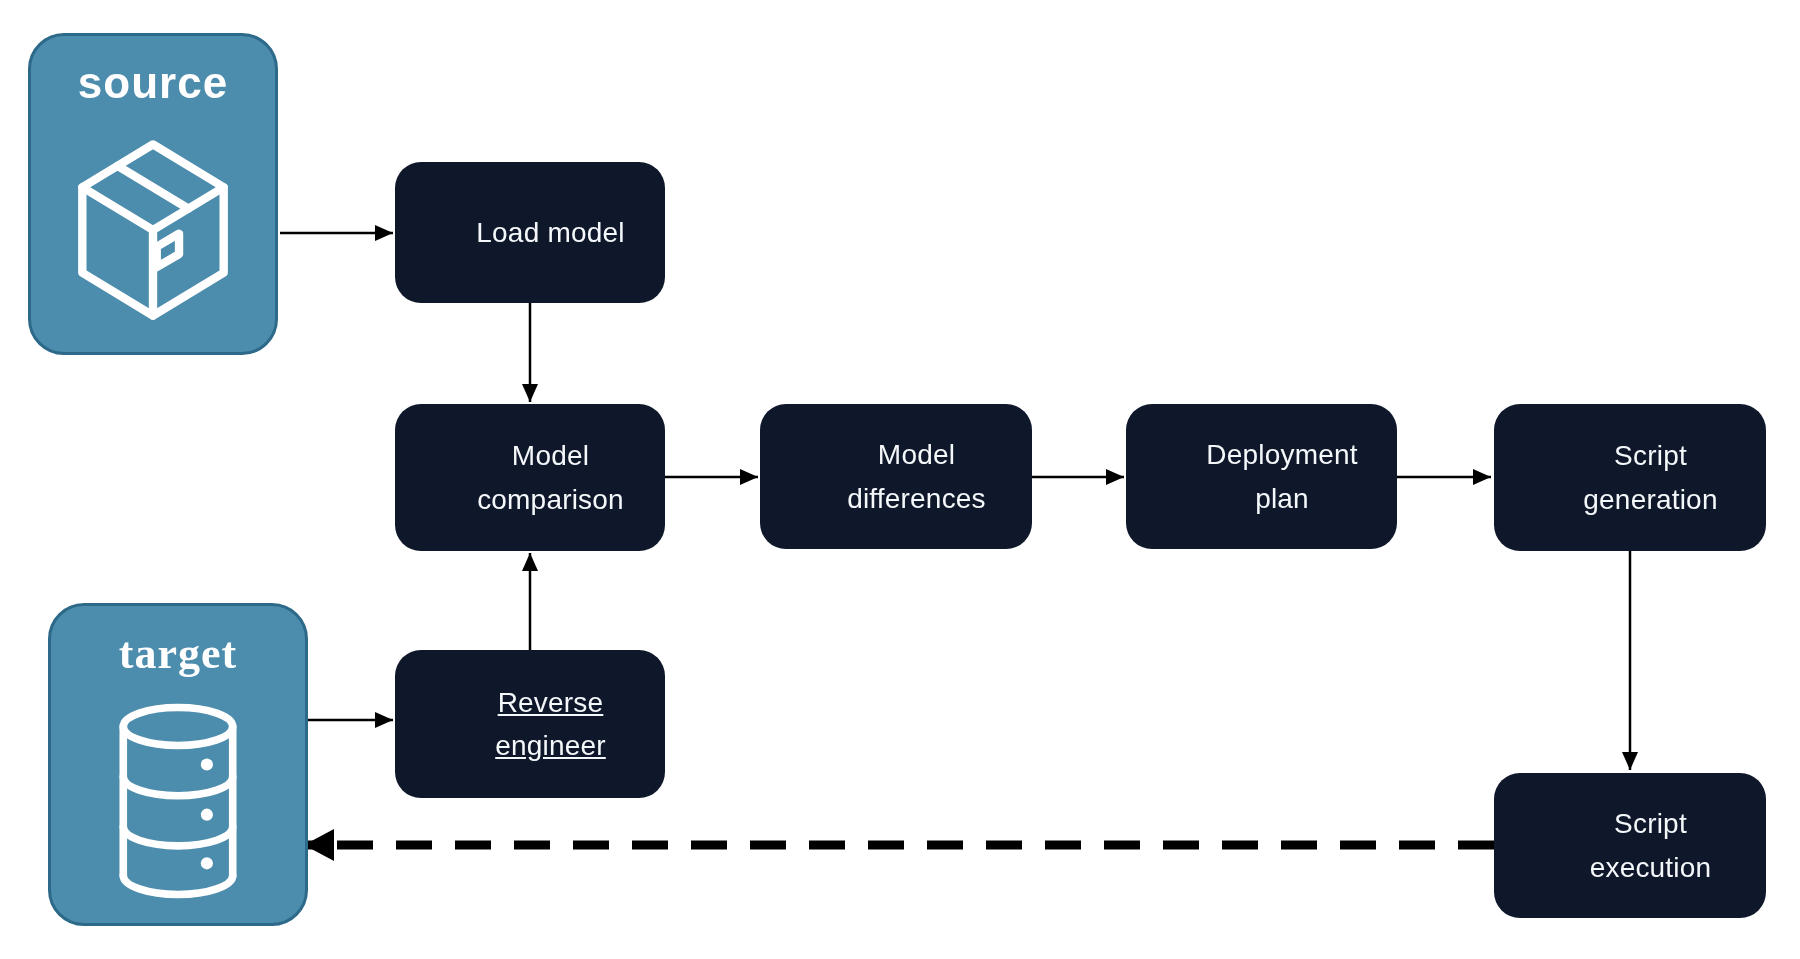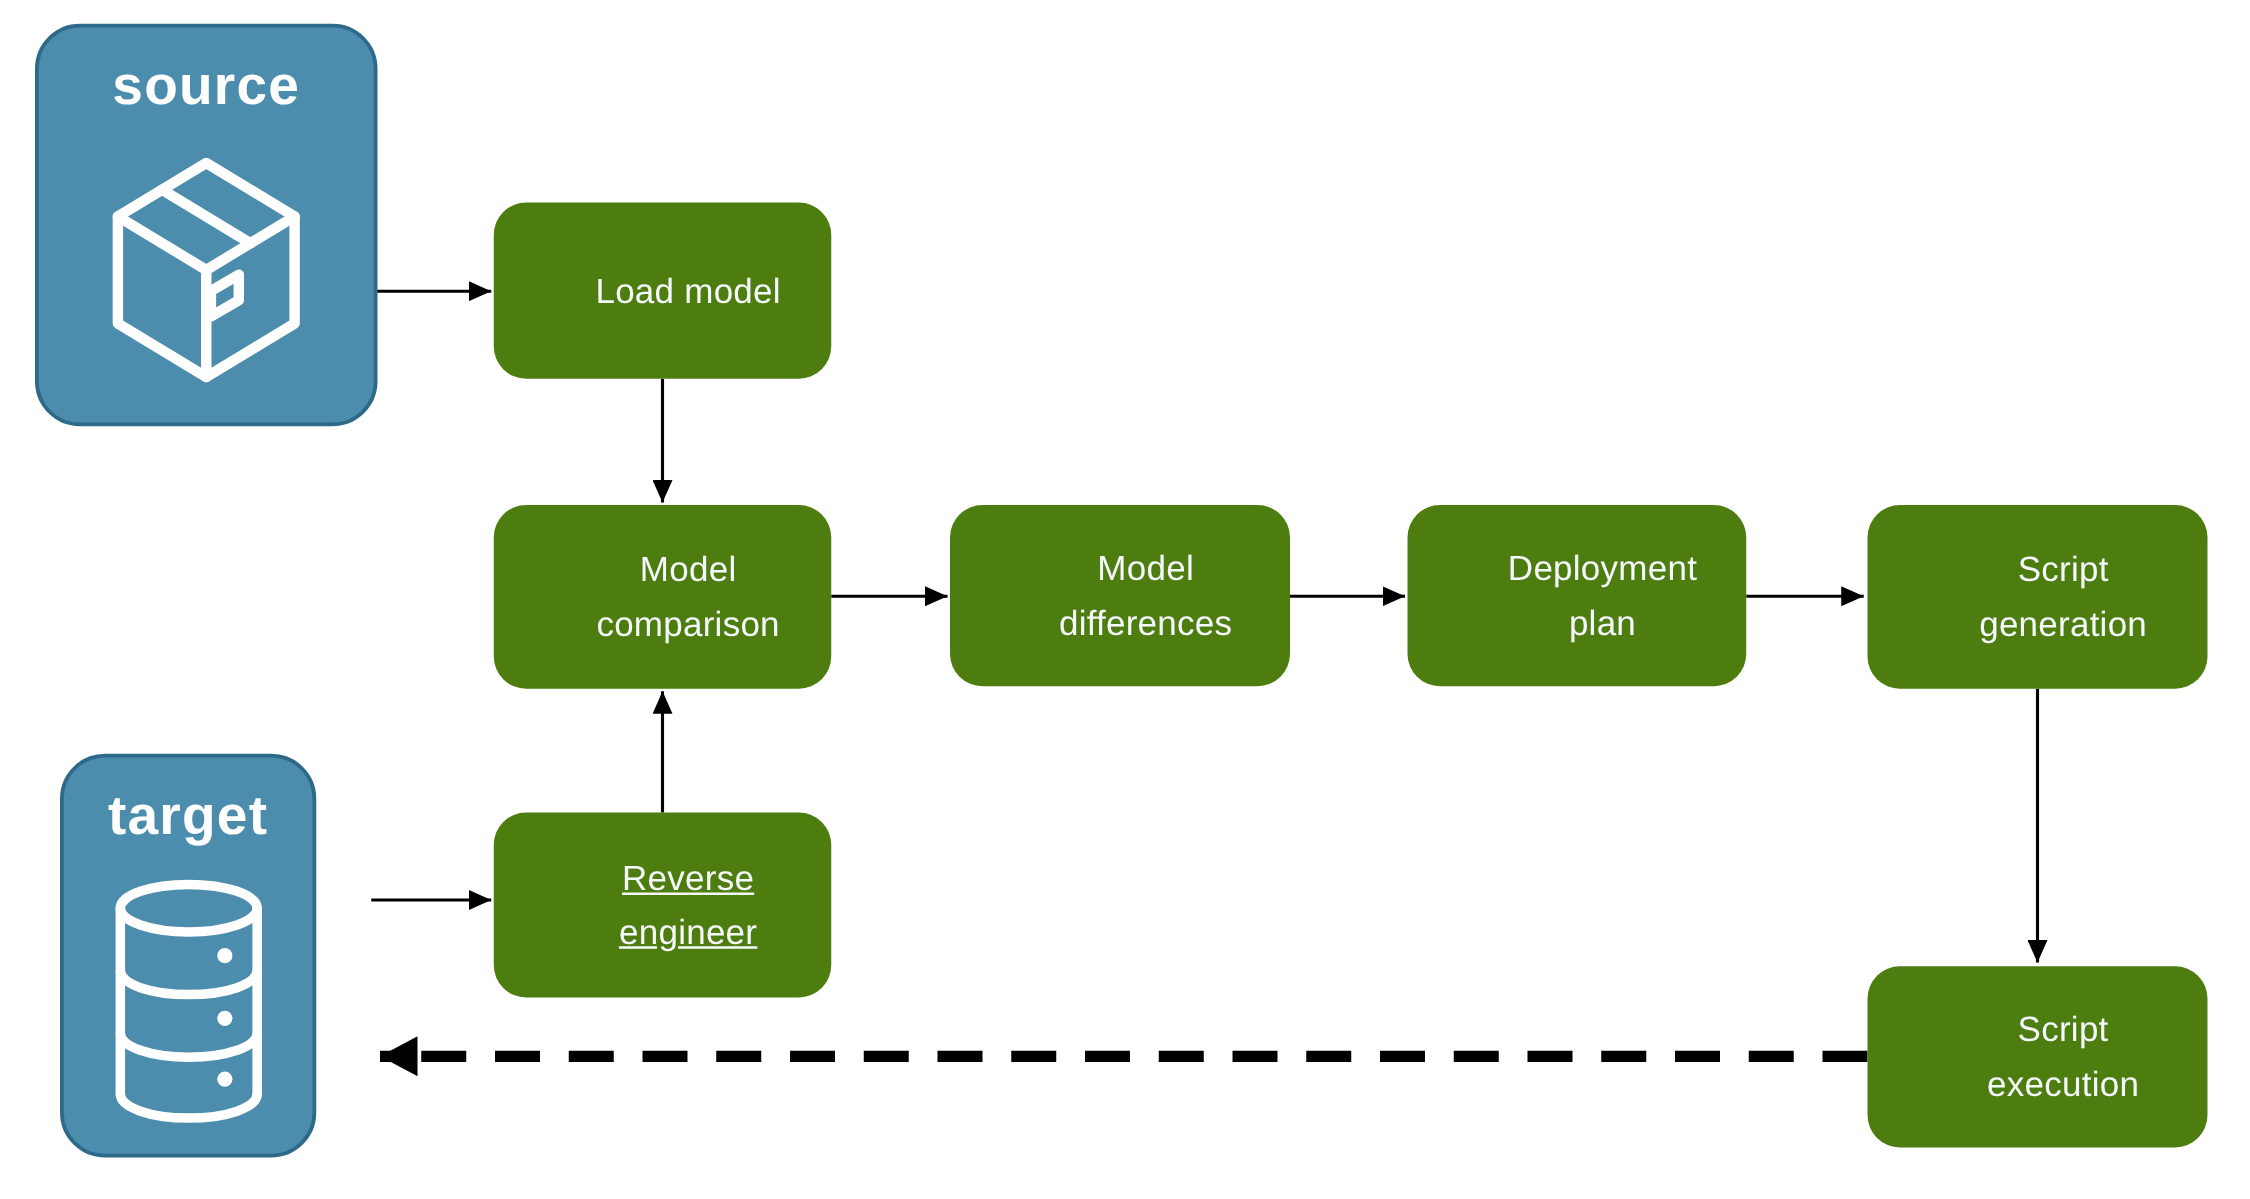--- a/index.html
+++ b/index.html
@@ -24,21 +24,21 @@
   }
   .node {
     position: absolute;
     box-sizing: border-box;
     display: flex;
     align-items: center;
     justify-content: center;
     text-align: center;
   }
   .step {
-    background: #4d7c0f;
+    background: #0f172a;
     border-radius: 26px;
     color: #F5F8FA;
     font-size: 28px;
     line-height: 1.55;
     white-space: pre-line;
     letter-spacing: 0.2px;
     padding-left: 41px;
   }
   .endpoint {
     background: #4C8CAC;
@@ -55,22 +55,22 @@
     margin-top: 22px;
   }
   .endpoint .ep-icon {
     flex: 1;
     display: flex;
     align-items: center;
     justify-content: center;
     width: 100%;
   }
   
-  .n-source  { left: 28px;   top: 19px;  width: 274px; height: 322px; }
-  .n-target  { left: 48px;   top: 603px; width: 205px; height: 323px; }
+  .n-source  { left: 28px;   top: 33px;  width: 250px; height: 322px; }
+  .n-target  { left: 48px;   top: 603px; width: 260px; height: 323px; font-family: Liberation Serif, serif; }
   .n-load    { left: 395px;  top: 162px; width: 270px; height: 141px; }
   .n-comp    { left: 395px;  top: 404px; width: 270px; height: 147px; }
   .n-diff    { left: 760px;  top: 404px; width: 272px; height: 145px; }
   .n-deploy  { left: 1126px; top: 404px; width: 271px; height: 145px; }
   .n-sgen    { left: 1494px; top: 404px; width: 272px; height: 147px; }
   .n-reveng  { left: 395px;  top: 650px; width: 270px; height: 148px; text-decoration: underline; }
   .n-sexec   { left: 1494px; top: 773px; width: 272px; height: 145px; }
 
   .edge-line { stroke: #000000; stroke-width: 2.5px; fill: none; }
   .edge-dashed { stroke: #000000; stroke-width: 9px; fill: none; stroke-dasharray: 36 23; }

